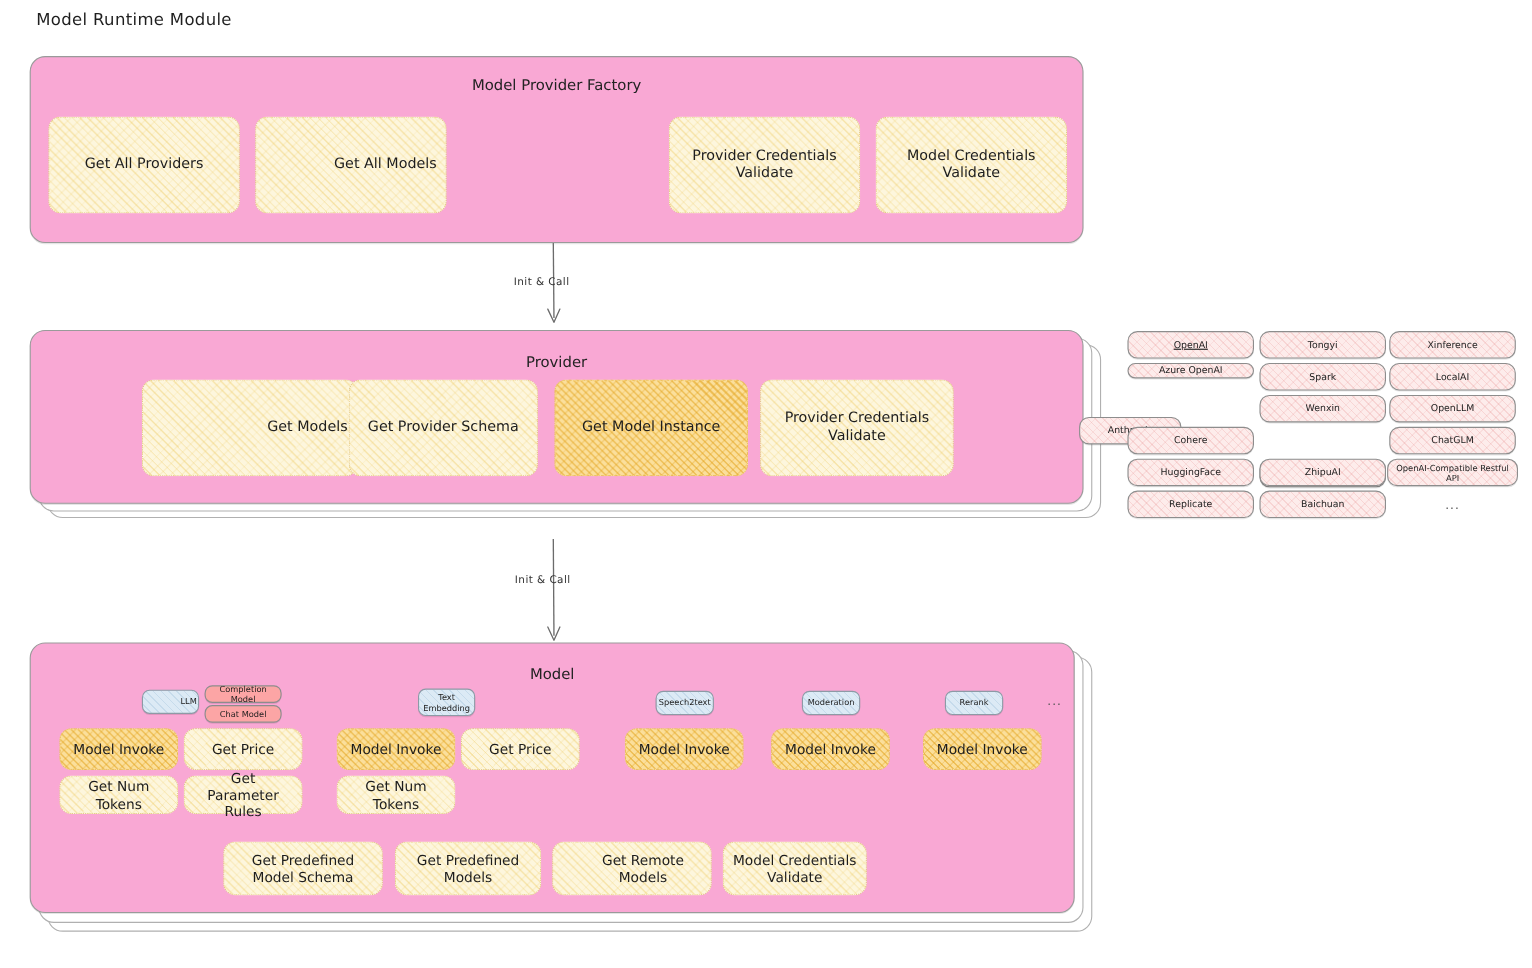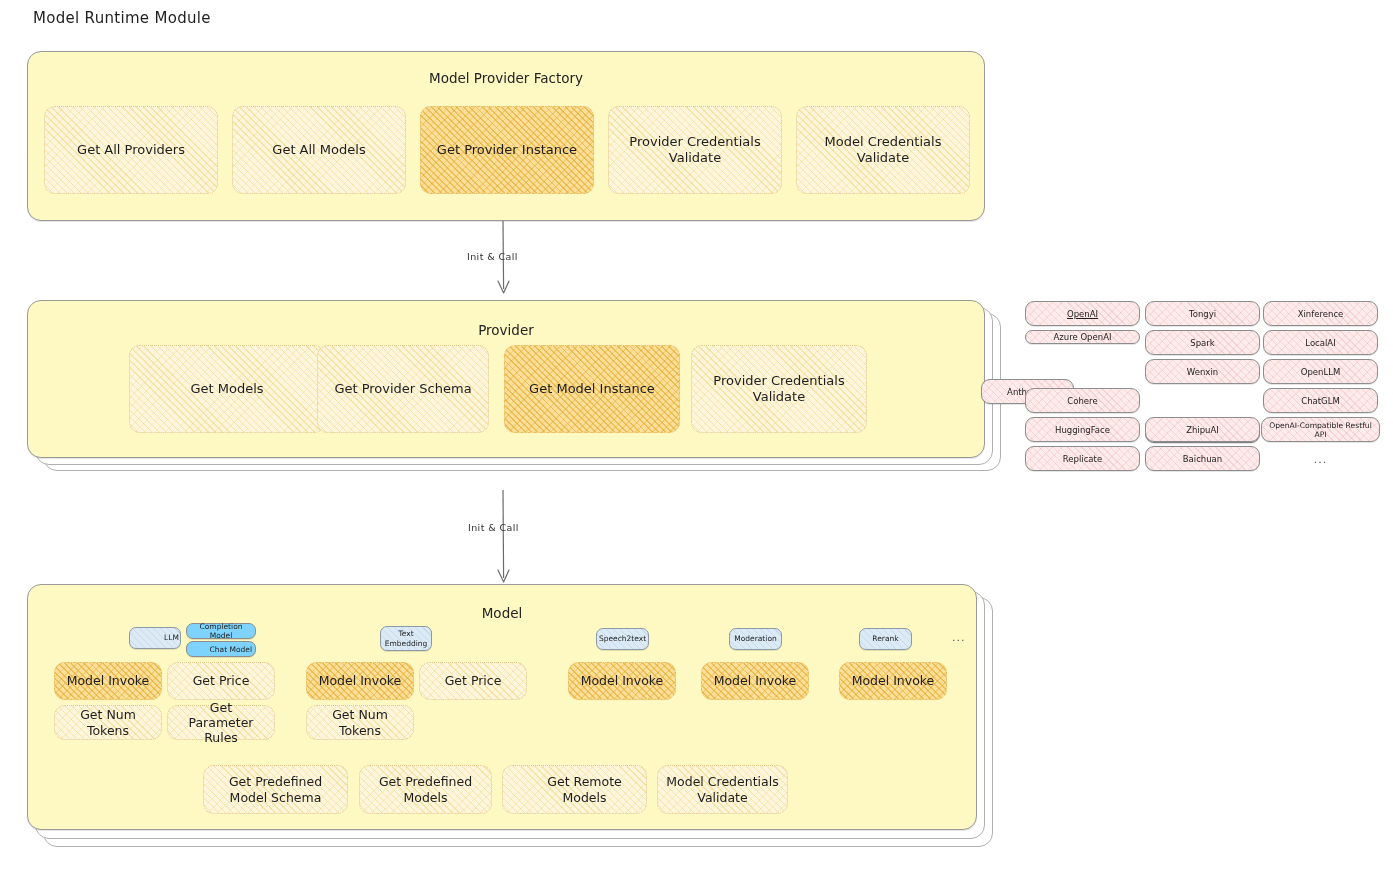--- a/index.html
+++ b/index.html
@@ -13,21 +13,21 @@
 
   
   .page-title {
     position: absolute; left: 33px; top: 9px;
     font-size: 15px; color: #1f1f1f; letter-spacing: .3px;
   }
 
   
   .panel {
     position: absolute;
-    background: #fef9c3;
+    background: #f9a8d4;
     border: 1.2px solid #9a9a9a;
     border-radius: 14px;
     box-shadow: 0 1px 0 rgba(0,0,0,.10);
   }
   .panel-shadowlayer {
     position: absolute;
     background: #ffffff;
     border: 1.2px solid #b0b0b0;
     border-radius: 14px;
   }
@@ -92,22 +92,22 @@
       repeating-linear-gradient(45deg, rgba(120,165,200,.22) 0 1px, rgba(0,0,0,0) 1px 5px);
     display: flex; align-items: center; justify-content: center;
     font-size: 7.5px; color: #1d1d1d; text-align: center;
     line-height: 1.22; padding: 0 3px;
     box-shadow: 0 1px 0 rgba(0,0,0,.10);
   }
   .chip-white {
     position: absolute;
     border-radius: 7px;
     border: 1.2px solid #8d8d8d;
-    background: #7dd3fc;
-    display: flex; align-items: center; justify-content: flex-end;
+    background: #fca5a5;
+    display: flex; align-items: center; justify-content: center;
     font-size: 7.5px; color: #1d1d1d; text-align: center;
     padding: 0 3px;
     box-shadow: 0 1px 0 rgba(0,0,0,.10);
   }
 
   
   .arrow-wrap { position: absolute; }
   .arrow-label {
     position: absolute;
     font-size: 9.5px; color: #333;
@@ -123,25 +123,22 @@
 <div id="stage">
 
   <div class="page-title">Model Runtime Module</div>
 
   <div class="panel" style="left:27px; top:51px; width:958px; height:170px;">
     <div class="panel-title" style="top:18px;">Model Provider Factory</div>
   </div>
   <div class="node light" style="left:44px; top:106px; width:174px; height:88px;">
     <span>Get All Providers</span>
   </div>
-  <div class="node light" style="left:232px; top:106px; width:174px; height:88px;">
+  <div class="node light" style="left:232px; top:106px; width:174px; height:88px;justify-content:flex-end;">
     <span>Get All Models</span>
-  </div>
-  <div class="node strong" style="left:420px; top:106px; width:174px; height:88px;">
-    <span>Get Provider Instance</span>
   </div>
   <div class="node light" style="left:608px; top:106px; width:174px; height:88px;">
     <span>Provider Credentials Validate</span>
   </div>
   <div class="node light" style="left:796px; top:106px; width:174px; height:88px;">
     <span>Model Credentials Validate</span>
   </div>
 
   <div class="arrow-wrap" style="left:470px; top:221px; width:70px; height:75px;">
     <svg width="70" height="75" viewBox="0 0 70 75">
@@ -149,21 +146,21 @@
       <path d="M28 60 L33.6 72 L39 60" stroke="#6b6b6b" stroke-width="1.2" fill="none" stroke-linecap="round" stroke-linejoin="round"></path>
     </svg>
     <div class="arrow-label" style="left:-3px; top:30px;">Init &amp; Call</div>
   </div>
 
   <div class="panel-shadowlayer" style="left:43px; top:313px; width:958px; height:158px;"></div>
   <div class="panel-shadowlayer" style="left:35px; top:307px; width:958px; height:158px;"></div>
   <div class="panel" style="left:27px; top:300px; width:958px; height:158px;">
     <div class="panel-title" style="top:21px;">Provider</div>
   </div>
-  <div class="node light" style="left:129px; top:345px; width:196px; height:88px;">
+  <div class="node light" style="left:129px; top:345px; width:196px; height:88px;justify-content:flex-end;">
     <span>Get Models</span>
   </div>
   <div class="node light" style="left:317px; top:345px; width:172px; height:88px;">
     <span>Get Provider Schema</span>
   </div>
   <div class="node strong" style="left:504px; top:345px; width:176px; height:88px;">
     <span>Get Model Instance</span>
   </div>
   <div class="node light" style="left:691px; top:345px; width:176px; height:88px;">
     <span>Provider Credentials Validate</span>

